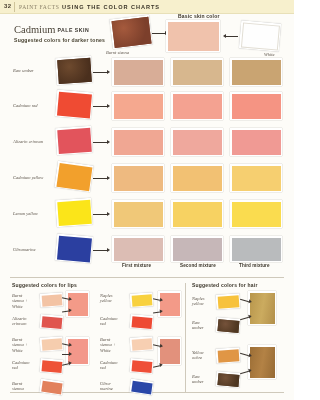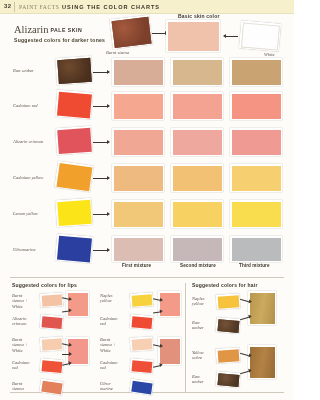--- a/index.html
+++ b/index.html
@@ -174,21 +174,21 @@
 
 <div id="page">
 
   <div id="header-band"></div>
   <div id="page-number">32</div>
   <div id="header-rule"></div>
   <div id="section-label">PAINT FACTS</div>
   <div id="header-title">USING THE COLOR CHARTS</div>
 
   <div id="main-title">
-    <span>Alizarin</span><span class="sub">PALE SKIN</span>
+    <span>Cadmium</span><span class="sub">PALE SKIN</span>
   </div>
   <div id="sub-title">Suggested colors for darker tones</div>
 
   <div class="card tilt-a" style="left:111px; top:17px; width:40px; height:30px;">
     <div class="fill" style="background:#8d4a33; background-image:radial-gradient(circle at 30% 30%, #a55a3d 0%, #7c3f2b 70%);"></div>
   </div>
   <div class="cap" style="left:106px; top:50px;">Burnt sienna</div>
 
   <div class="arrow" style="left:152px; top:33px; width:13px;"></div>
 

